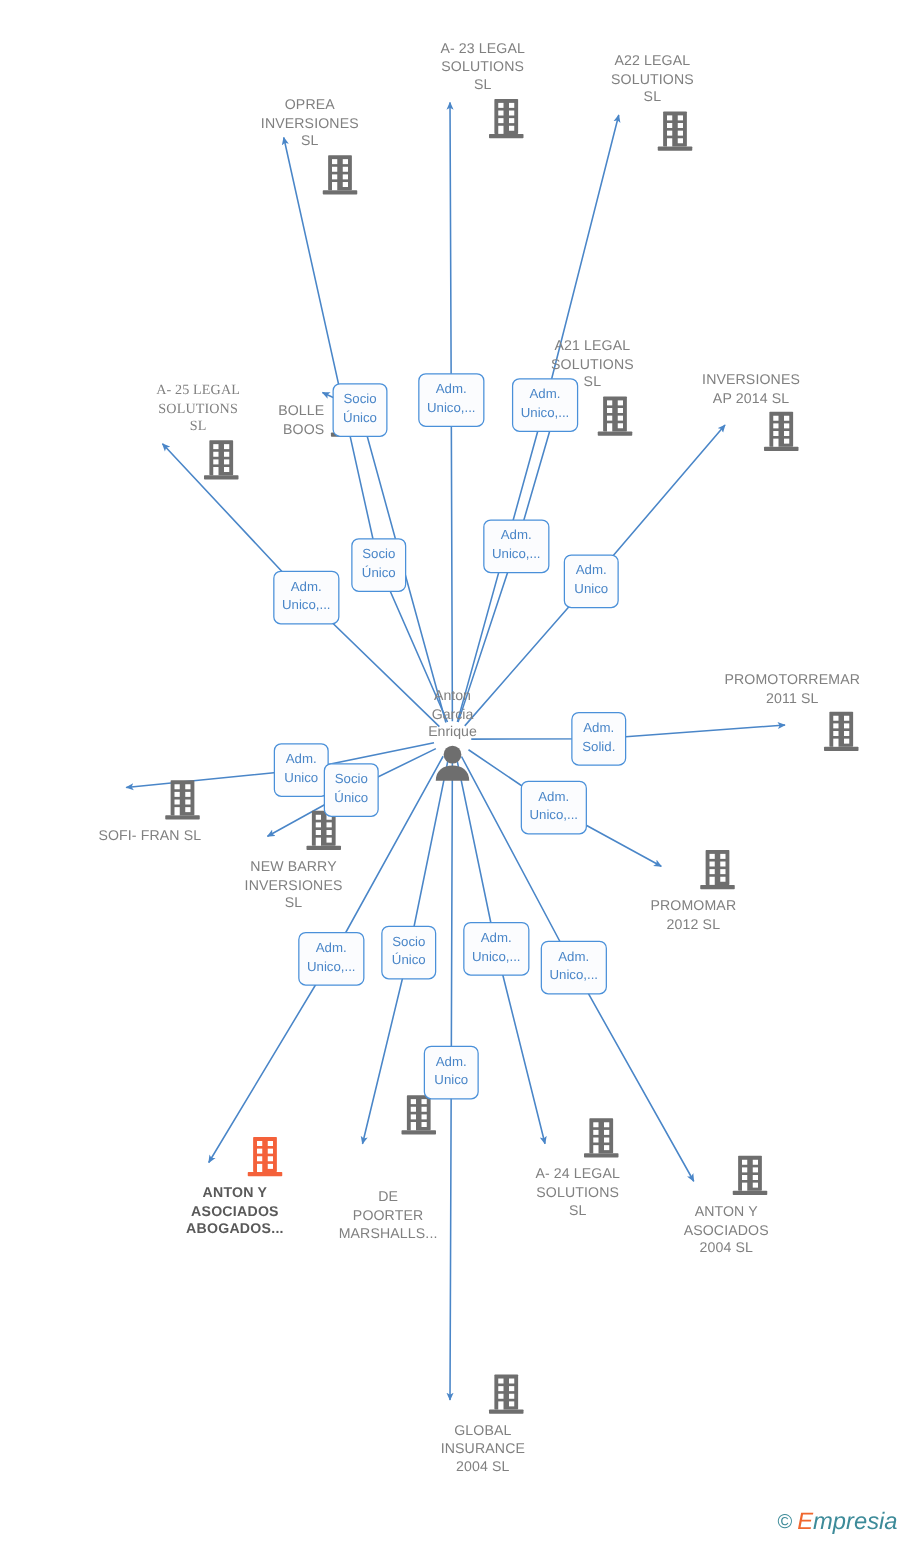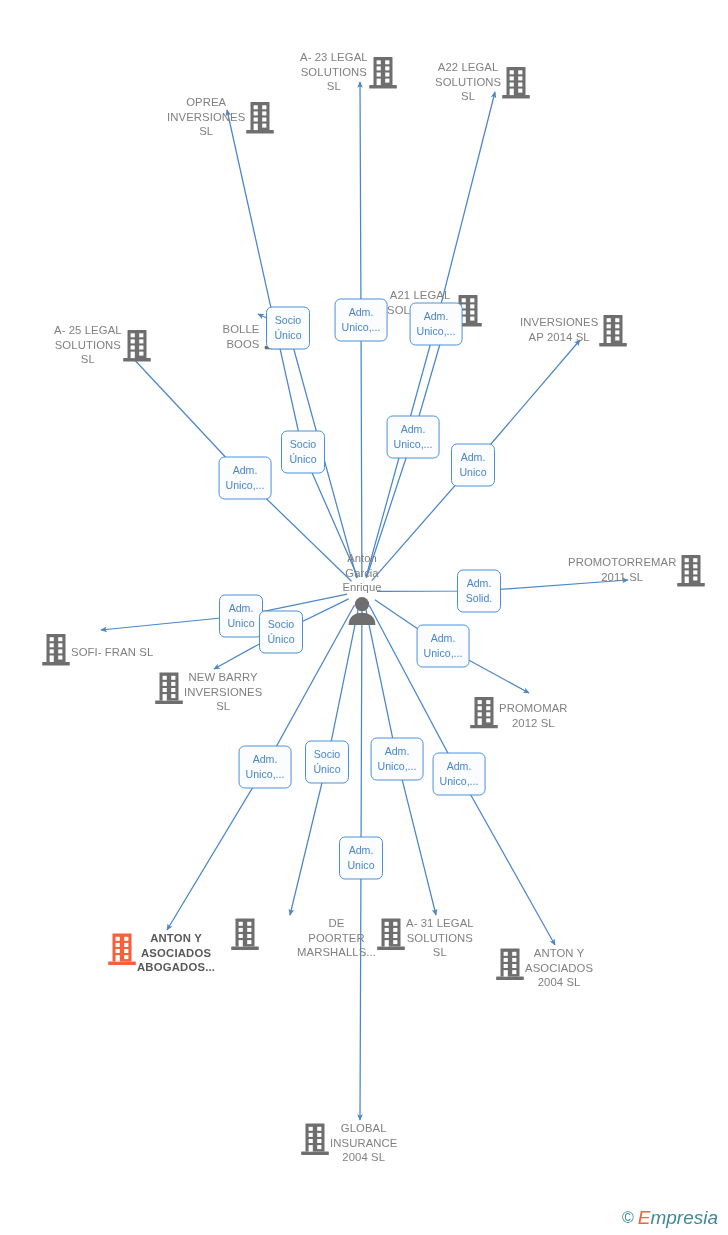--- a/index.html
+++ b/index.html
@@ -8,21 +8,21 @@
     width:728px;height:1235px;
     font-family:"Liberation Sans", sans-serif;
     position:relative;overflow:hidden;
     -webkit-font-smoothing:antialiased;
   }
   #canvas{position:absolute;inset:0;width:728px;height:728px;}
   svg.edges{position:absolute;left:0;top:0;width:728px;height:1235px;}
 
   
   .node{position:absolute;transform:translate(-50%,-50%);
-        display:flex;align-items:center;
+        display:flex;flex-direction:column;align-items:flex-end;
         width:120px;}
   .node .lbl{
     font-size:11.3px;line-height:14.6px;color:#808080;
     text-align:center;letter-spacing:.1px;white-space:pre-line;
   }
   .node.highlight .lbl{color:#595959;font-weight:bold;letter-spacing:.2px;}
   .node .ico{line-height:0;}
   .node.lbl-top   .ico{margin-top:2px;}
   .node.lbl-bot   .lbl{margin-top:5px;}
 
@@ -172,21 +172,21 @@
               <rect x="17.2" y="4.2" width="4.2" height="4.0"></rect>
               <rect x="8.6" y="10.3" width="4.2" height="4.0"></rect>
               <rect x="17.2" y="10.3" width="4.2" height="4.0"></rect>
               <rect x="8.6" y="16.4" width="4.2" height="4.0"></rect>
               <rect x="17.2" y="16.4" width="4.2" height="4.0"></rect>
               <rect x="8.6" y="22.5" width="4.2" height="6.5"></rect>
               <rect x="17.2" y="22.5" width="4.2" height="4.0"></rect>
             </g>
           </svg></div>
       </div>
-      <div class="node lbl-top" style="left: 114px; top: 345px;">
+      <div class="node lbl-top" style="left: 132px; top: 345px; font-family: Liberation Serif, serif;">
         <div class="lbl">A- 25 LEGAL
 SOLUTIONS
 SL</div>
         <div class="ico"><svg width="30" height="34" viewBox="0 0 30 34" xmlns="http://www.w3.org/2000/svg">
             <rect x="5.5" y="1" width="19" height="28" rx="0.6" fill="#6e6e6e"></rect>
             <rect x="1.2" y="29" width="27.6" height="3.4" rx="0.6" fill="#6e6e6e"></rect>
             <g fill="#ffffff">
               <rect x="8.6" y="4.2" width="4.2" height="4.0"></rect>
               <rect x="17.2" y="4.2" width="4.2" height="4.0"></rect>
               <rect x="8.6" y="10.3" width="4.2" height="4.0"></rect>
@@ -334,21 +334,21 @@
               <rect x="8.6" y="4.2" width="4.2" height="4.0"></rect>
               <rect x="17.2" y="4.2" width="4.2" height="4.0"></rect>
               <rect x="8.6" y="10.3" width="4.2" height="4.0"></rect>
               <rect x="17.2" y="10.3" width="4.2" height="4.0"></rect>
               <rect x="8.6" y="16.4" width="4.2" height="4.0"></rect>
               <rect x="17.2" y="16.4" width="4.2" height="4.0"></rect>
               <rect x="8.6" y="22.5" width="4.2" height="6.5"></rect>
               <rect x="17.2" y="22.5" width="4.2" height="4.0"></rect>
             </g>
           </svg></div>
-        <div class="lbl">A- 31 LEGAL
+        <div class="lbl">A- 24 LEGAL
 SOLUTIONS
 SL</div>
       </div>
       <div class="node lbl-bot" style="left: 555px; top: 965px;">
         <div class="ico"><svg width="30" height="34" viewBox="0 0 30 34" xmlns="http://www.w3.org/2000/svg">
             <rect x="5.5" y="1" width="19" height="28" rx="0.6" fill="#6e6e6e"></rect>
             <rect x="1.2" y="29" width="27.6" height="3.4" rx="0.6" fill="#6e6e6e"></rect>
             <g fill="#ffffff">
               <rect x="8.6" y="4.2" width="4.2" height="4.0"></rect>
               <rect x="17.2" y="4.2" width="4.2" height="4.0"></rect>

